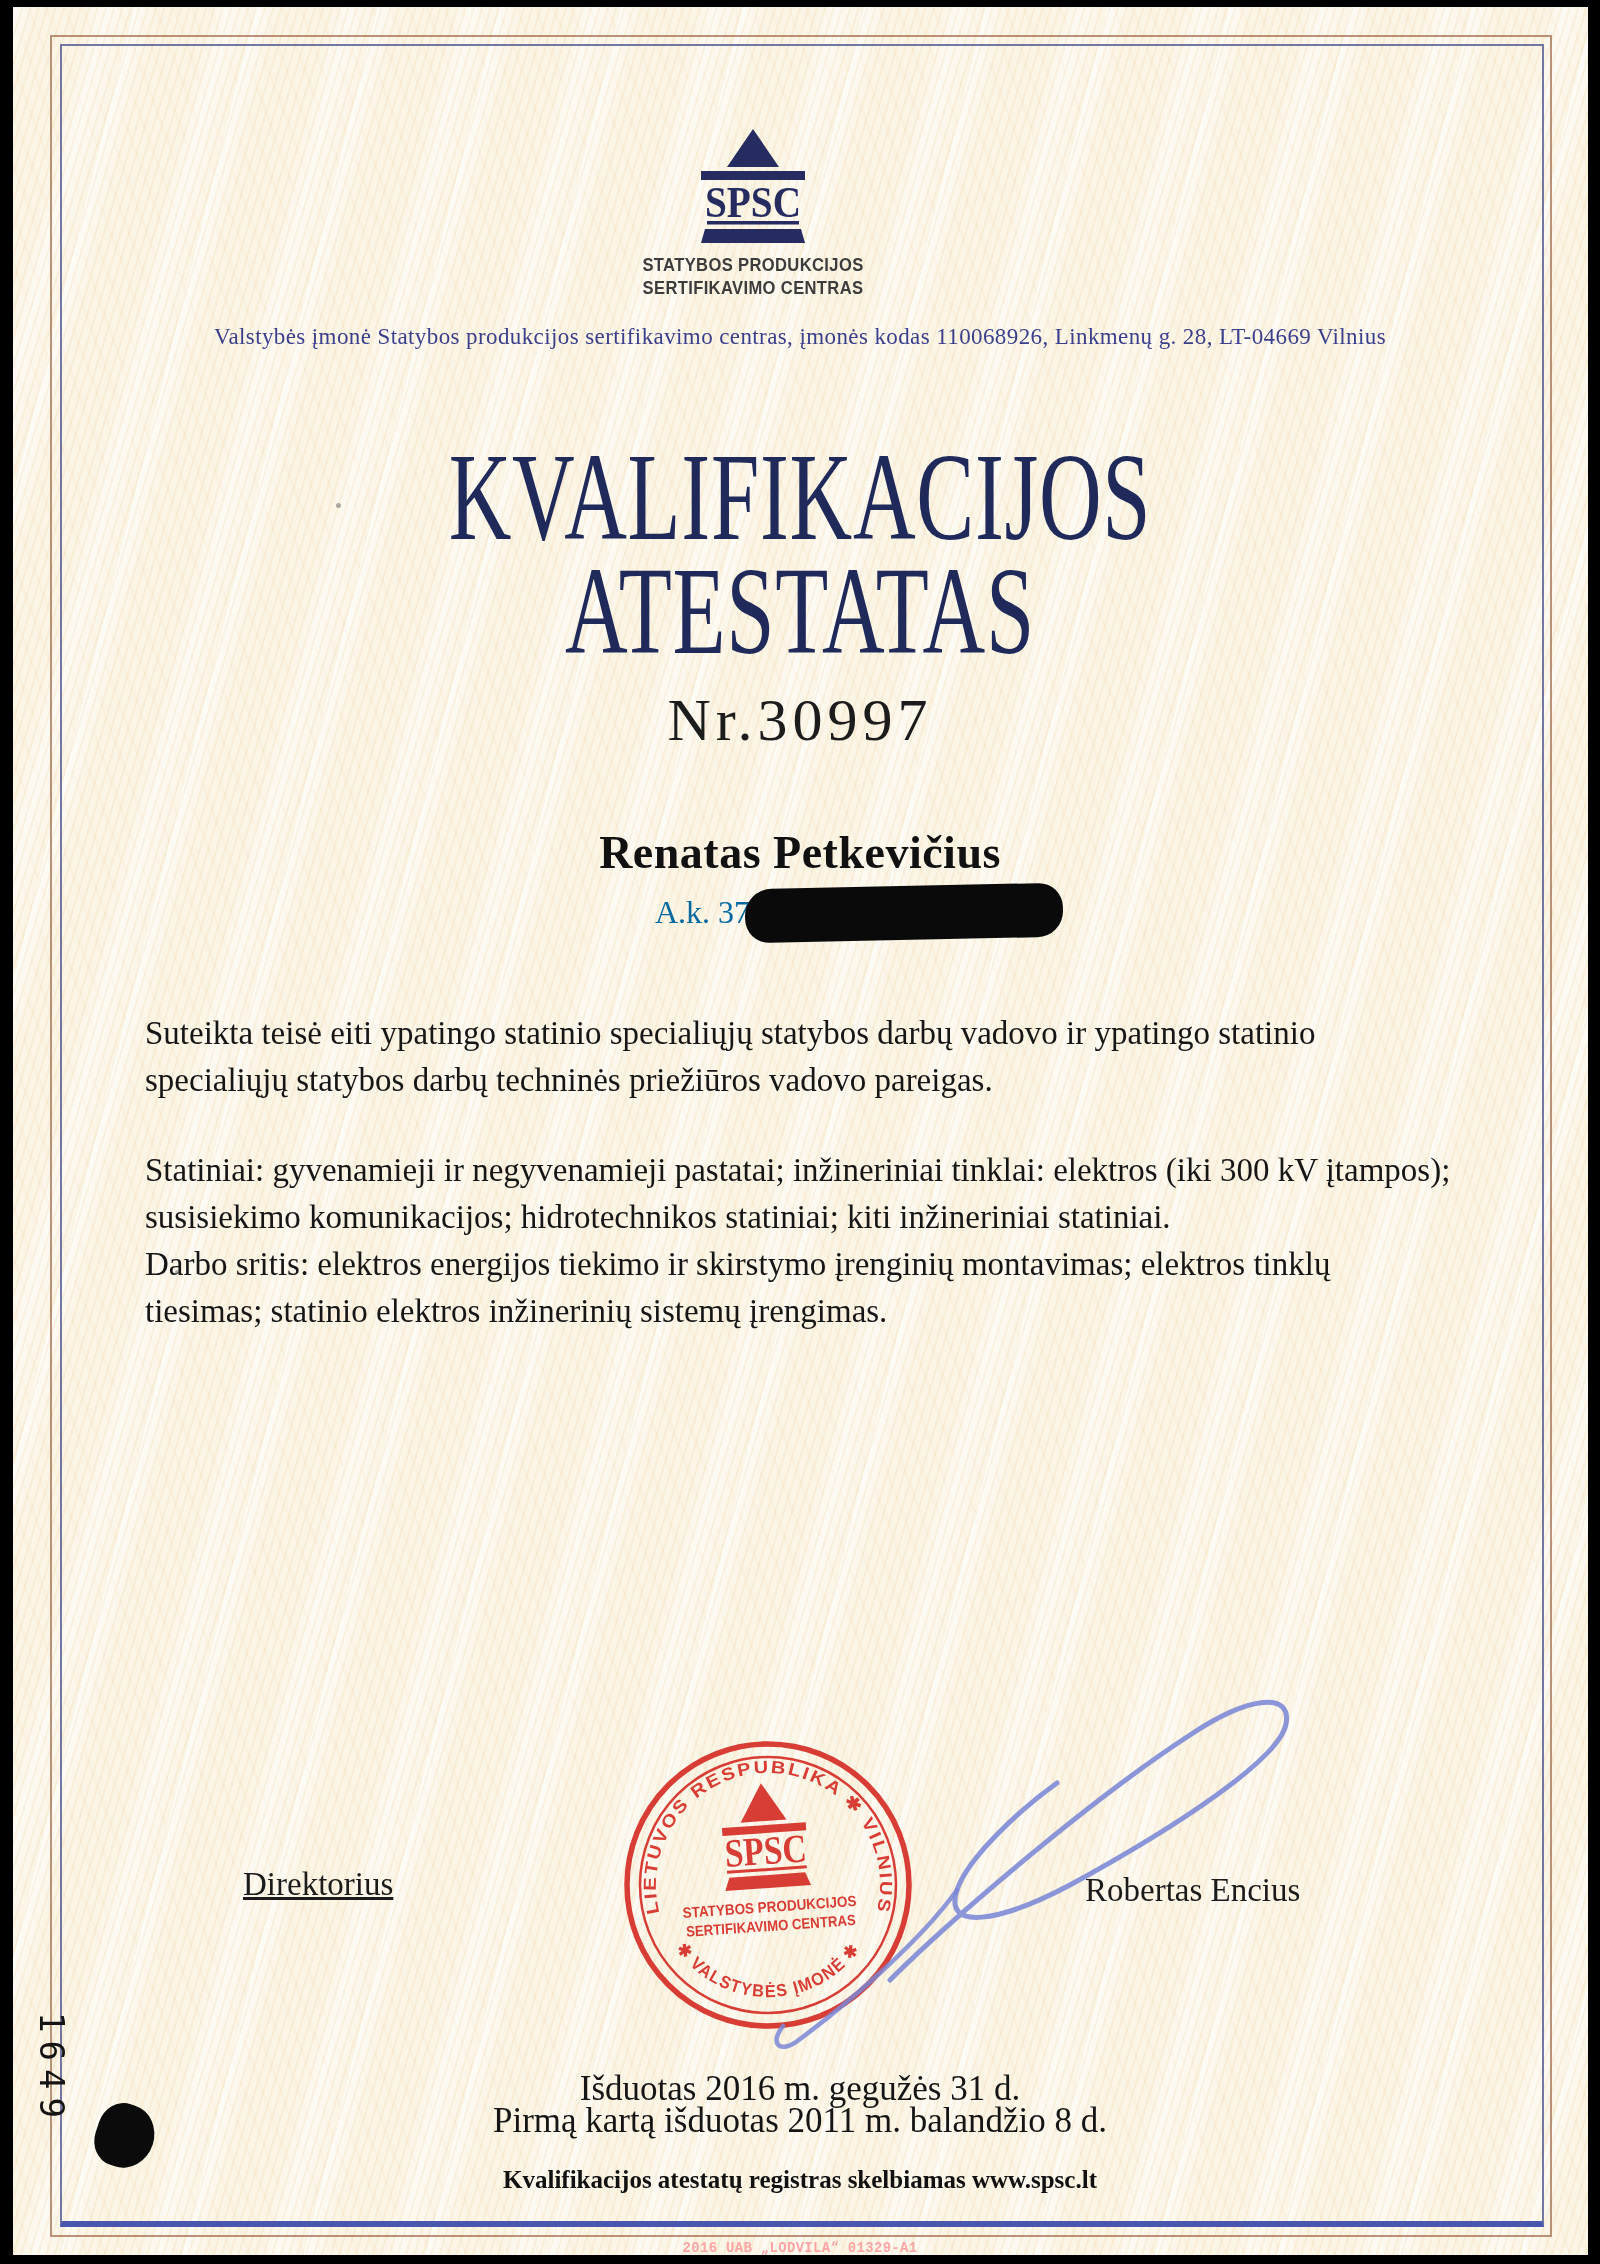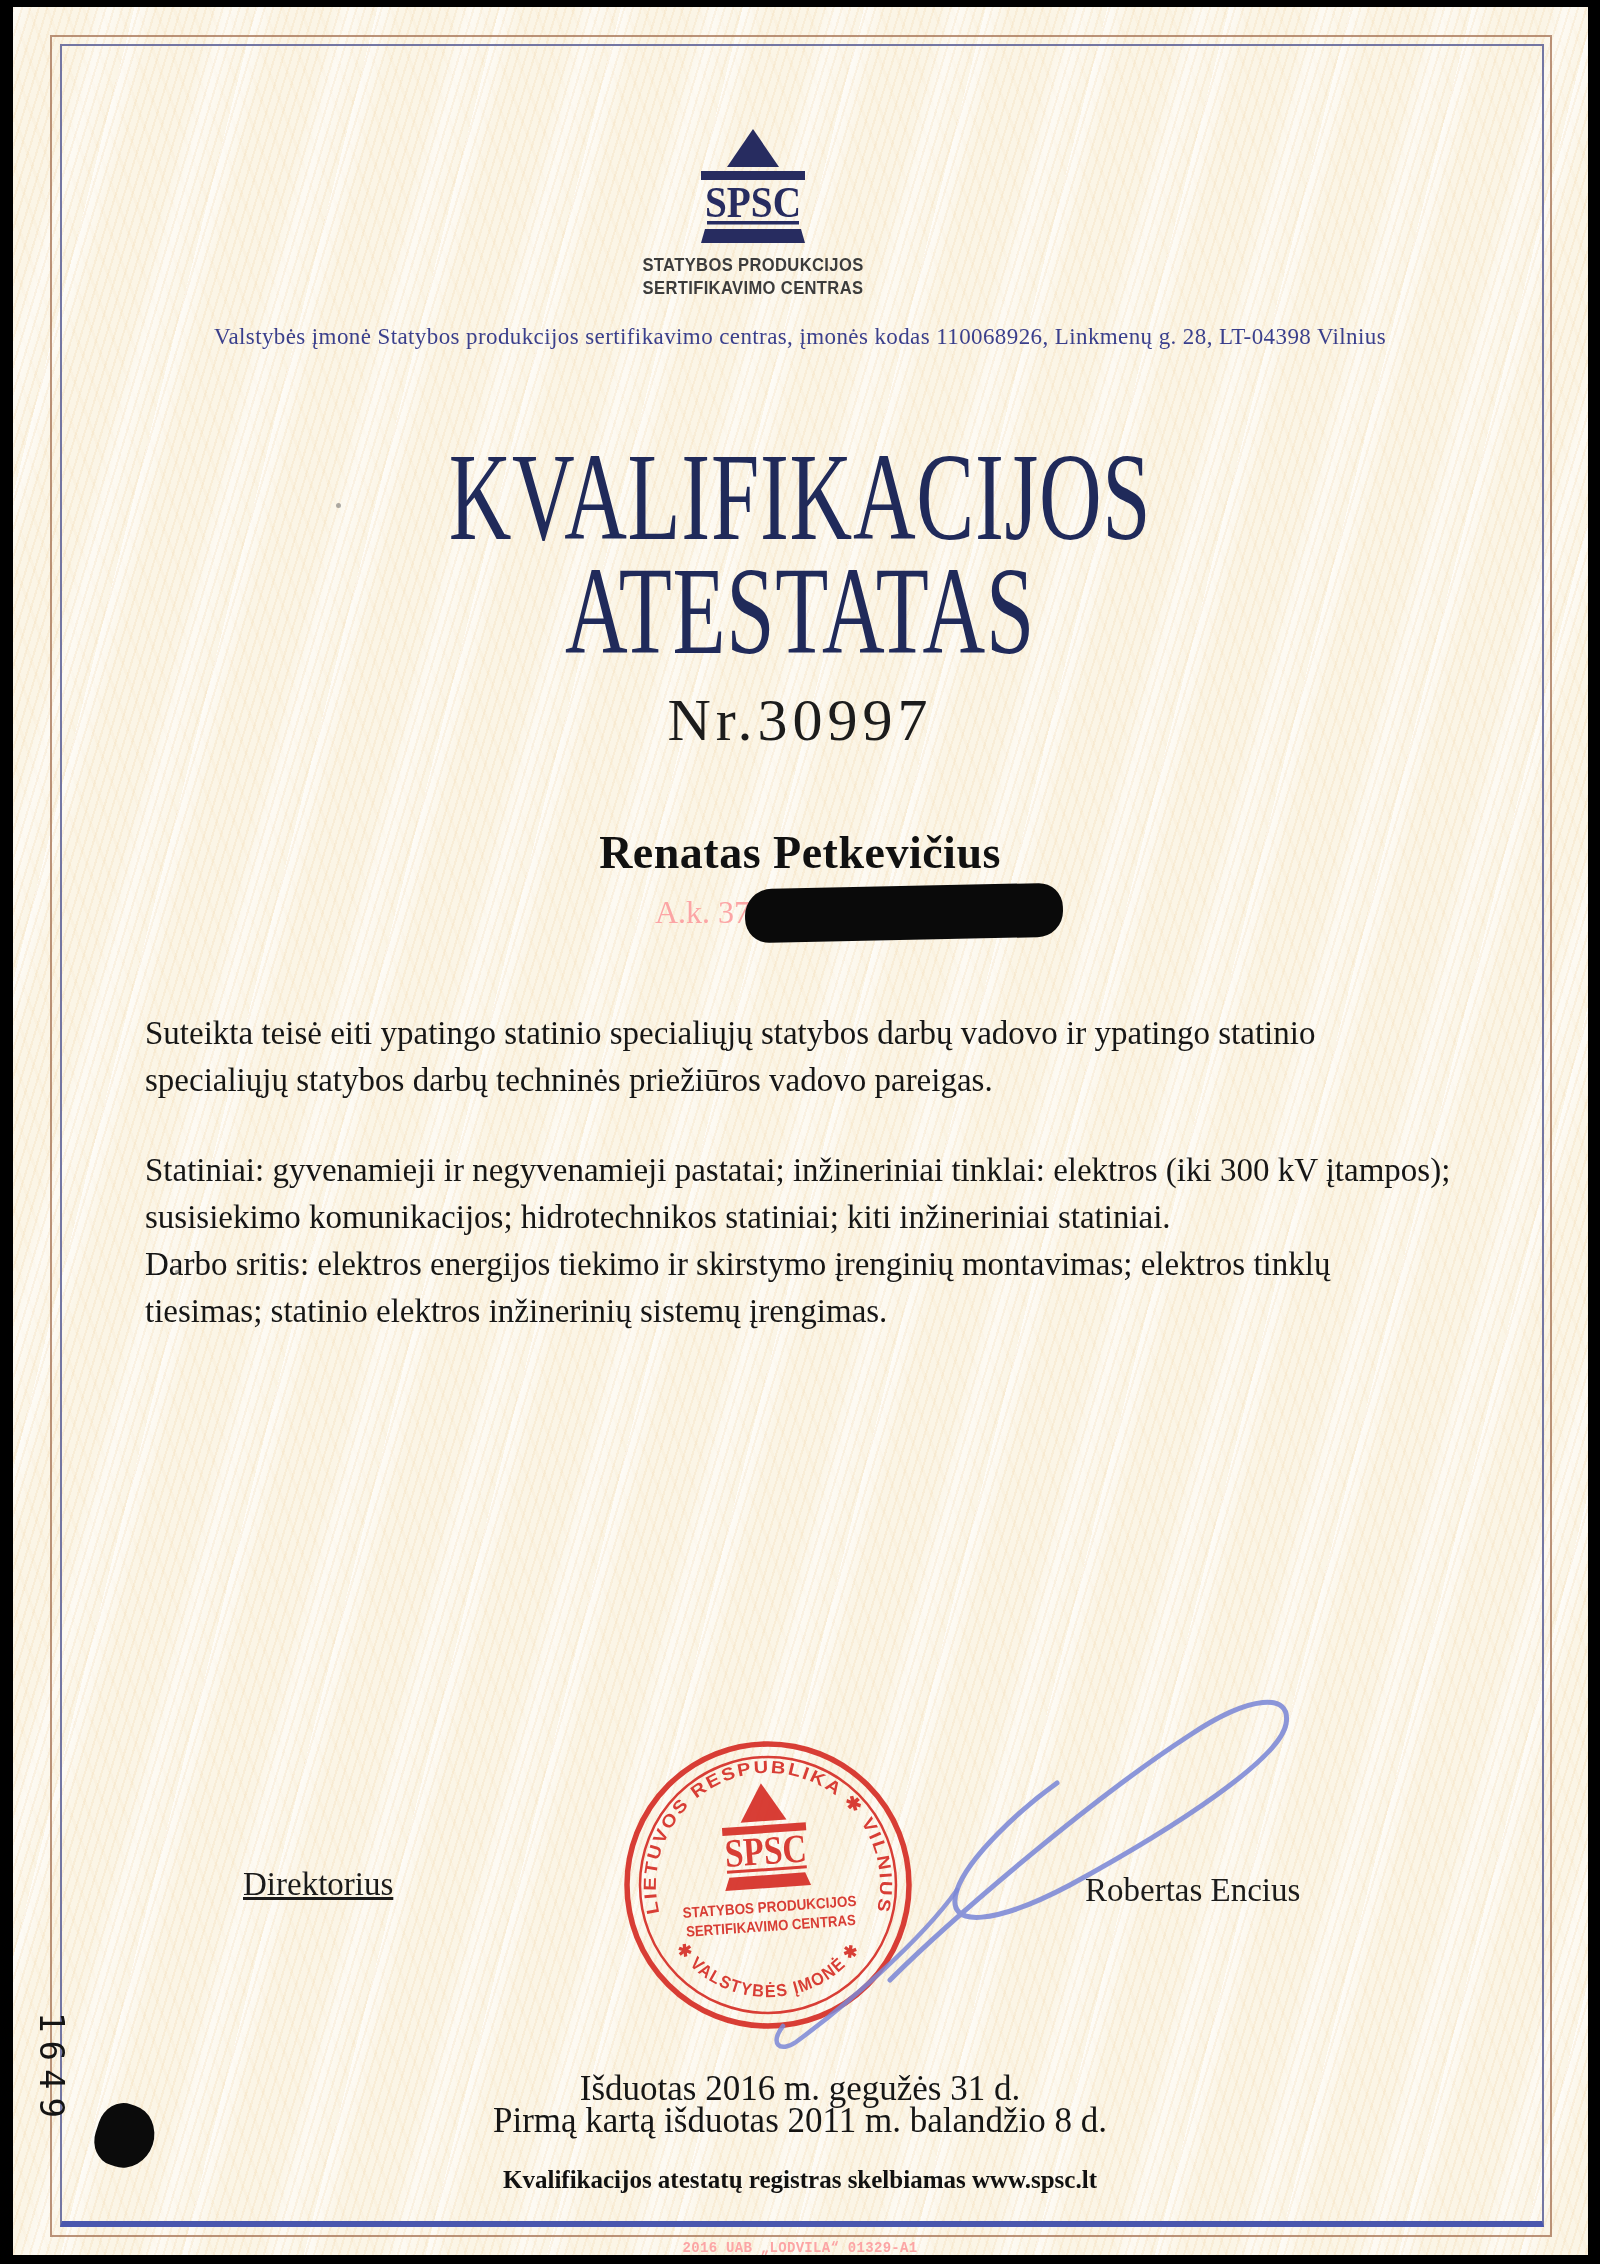--- a/index.html
+++ b/index.html
@@ -31,21 +31,21 @@
     font-size:18px;line-height:23px;letter-spacing:0.4px;font-weight:bold;
     left:553px;width:400px;text-align:center;transform:scaleX(0.92);}
   .info-line{top:324px;color:#3a3f8c;font-size:23px;letter-spacing:0.4px;}
 
   .title{color:#202a5a;font-size:124px;line-height:112px;letter-spacing:1px;transform:scaleX(0.70);transform-origin:50% 50%;}
   .title1{top:442px;}
   .title2{top:556px;}
 
   .cert-no{top:686px;color:#1c1c1c;font-size:60px;letter-spacing:5px;}
   .holder{top:826px;color:#111;font-size:46px;font-weight:bold;letter-spacing:0.5px;}
-  .ak-line{left:655px;top:894px;color:#fca5a5;font-size:32px;text-align:right;}
+  .ak-line{left:655px;top:894px;color:#0369a1;font-size:32px;text-align:right;}
   .redaction{left:745px;top:886px;width:318px;height:54px;background:#0a0a0a;border-radius:27px 24px 26px 24px;transform:rotate(-1.2deg);}
 
   .body-par{color:#161616;font-size:33px;line-height:47px;text-align:left;left:145px;width:1310px;}
   .par-grant{top:1010px;}
   .par-block{top:1147px;}
 
   .pos-label{left:243px;top:1866px;color:#1b1b1b;font-size:33px;text-decoration:underline;}
   .signer-name{left:1085px;top:1872px;color:#1b1b1b;font-size:33px;}
 
   .issued{top:2045px;color:#151515;font-size:35px;margin-top:24px;}
@@ -77,21 +77,21 @@
   <text x="60" y="90" text-anchor="middle" font-family="Liberation Serif, serif" font-weight="bold" font-size="44" fill="#272c60" textLength="96" lengthAdjust="spacingAndGlyphs">SPSC</text>
   <rect x="14" y="94" width="92" height="3.5" fill="#272c60"></rect>
   <polygon points="12,102 108,102 112,116 8,116" fill="#272c60"></polygon>
 </svg>
 
 <div class="abs org-lines">
   <div>STATYBOS PRODUKCIJOS</div>
   <div>SERTIFIKAVIMO CENTRAS</div>
 </div>
 
-<div class="abs centered info-line">Valstybės įmonė Statybos produkcijos sertifikavimo centras, įmonės kodas 110068926, Linkmenų g. 28, LT-04398 Vilnius</div>
+<div class="abs centered info-line">Valstybės įmonė Statybos produkcijos sertifikavimo centras, įmonės kodas 110068926, Linkmenų g. 28, LT-04669 Vilnius</div>
 
 <div class="abs centered title title1">KVALIFIKACIJOS</div>
 <div class="abs centered title title2">ATESTATAS</div>
 
 <div class="abs centered cert-no">Nr.30997</div>
 
 <div class="abs centered holder">Renatas Petkevičius</div>
 
 <div class="abs ak-line">A.k. 37</div>
 <div class="abs redaction"></div>

